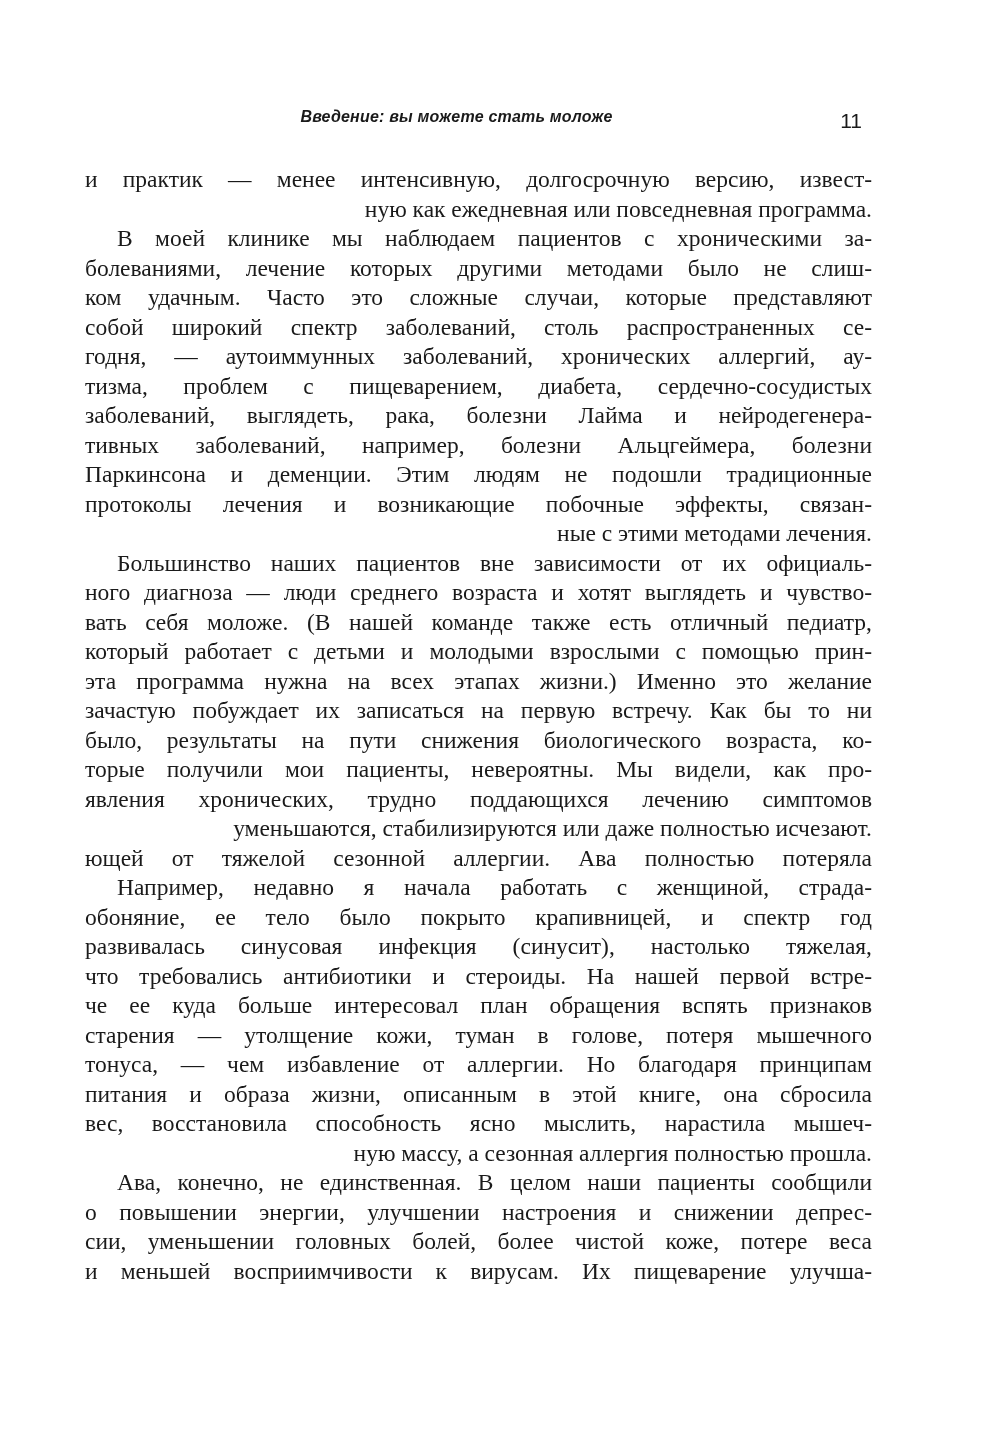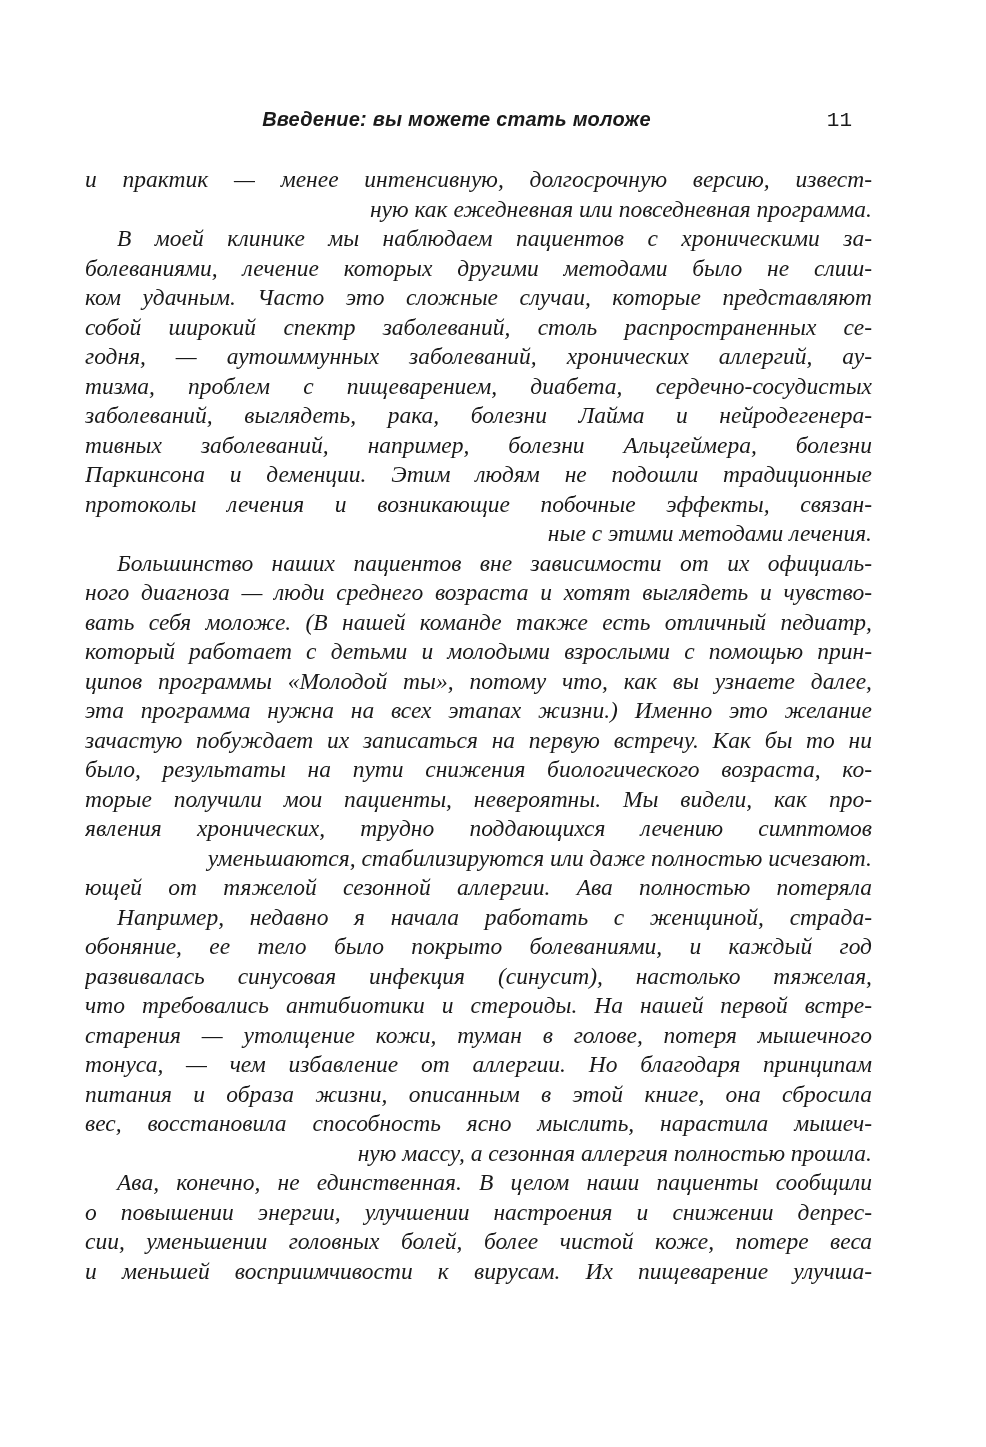--- a/index.html
+++ b/index.html
@@ -18,39 +18,38 @@
     left: 85px;
     width: 787px;
     height: 26px;
   }
   .running-head {
     display: block;
     text-align: center;
     font-family: "Liberation Sans", sans-serif;
     font-style: italic;
     font-weight: bold;
-    font-size: 20px;
+    font-size: 16px;
     letter-spacing: 0.2px;
     transform: translateX(-22px);
     white-space: nowrap;
   }
   .page-number {
     position: absolute;
-    right: 20px;
+    right: 10px;
     top: 1px;
     font-size: 21px;
-    font-family: Liberation Mono, monospace;
+    font-family: Liberation Sans, sans-serif;
   }
   .body-text {
     position: absolute;
     top: 166px;
     left: 85px;
     width: 787px;
     font-size: 23.5px;
-    font-style: italic;
   }
   .para { margin: 0; padding: 0; }
   .line {
     height: 29.5px;
     overflow: hidden;
     text-align: justify;
     white-space: normal;
   }
   
   .line:not(.last)::after {
@@ -86,34 +85,34 @@
       <div class="line">тивных заболеваний, например, болезни Альцгеймера, болезни</div>
       <div class="line">Паркинсона и деменции. Этим людям не подошли традиционные</div>
       <div class="line">протоколы лечения и возникающие побочные эффекты, связан-</div>
       <div class="line last">ные с этими методами лечения.</div>
     </div>
     <div class="para">
       <div class="line indent">Большинство наших пациентов вне зависимости от их официаль-</div>
       <div class="line">ного диагноза — люди среднего возраста и хотят выглядеть и чувство-</div>
       <div class="line">вать себя моложе. (В нашей команде также есть отличный педиатр,</div>
       <div class="line">который работает с детьми и молодыми взрослыми с помощью прин-</div>
-      <div class="line">ципов программы «Молодой ты», потому что, как вы узнаете далее,</div>
       <div class="line">эта программа нужна на всех этапах жизни.) Именно это желание</div>
       <div class="line">зачастую побуждает их записаться на первую встречу. Как бы то ни</div>
       <div class="line">было, результаты на пути снижения биологического возраста, ко-</div>
       <div class="line">торые получили мои пациенты, невероятны. Мы видели, как про-</div>
       <div class="line">явления хронических, трудно поддающихся лечению симптомов</div>
       <div class="line last">уменьшаются, стабилизируются или даже полностью исчезают.</div>
     </div>
     <div class="para">
       <div class="line">ющей от тяжелой сезонной аллергии. Ава полностью потеряла</div>
       <div class="line indent">Например, недавно я начала работать с женщиной, страда-</div>
-      <div class="line">обоняние, ее тело было покрыто болеваниями, и каждый год</div>
+      <div class="line">обоняние, ее тело было покрыто крапивницей, и спектр год</div>
       <div class="line">развивалась синусовая инфекция (синусит), настолько тяжелая,</div>
       <div class="line">что требовались антибиотики и стероиды. На нашей первой встре-</div>
+      <div class="line">че ее куда больше интересовал план обращения вспять признаков</div>
       <div class="line">старения — утолщение кожи, туман в голове, потеря мышечного</div>
       <div class="line">тонуса, — чем избавление от аллергии. Но благодаря принципам</div>
       <div class="line">питания и образа жизни, описанным в этой книге, она сбросила</div>
       <div class="line">вес, восстановила способность ясно мыслить, нарастила мышеч-</div>
       <div class="line last">ную массу, а сезонная аллергия полностью прошла.</div>
     </div>
     <div class="para">
       <div class="line indent">Ава, конечно, не единственная. В целом наши пациенты сообщили</div>
       <div class="line">о повышении энергии, улучшении настроения и снижении депрес-</div>
       <div class="line">сии, уменьшении головных болей, более чистой коже, потере веса</div>

